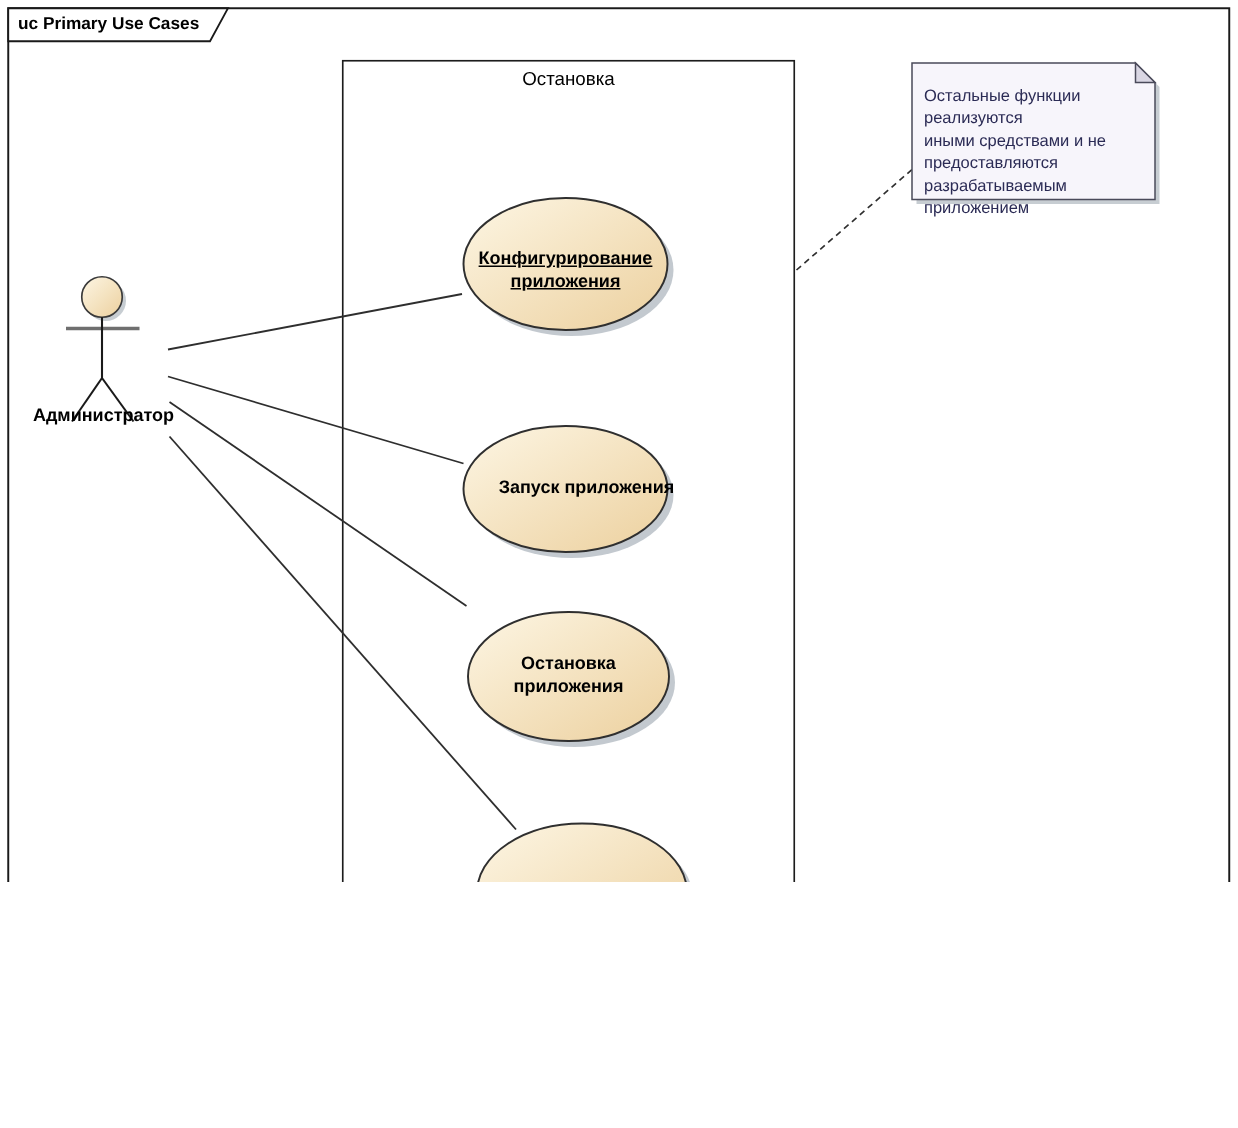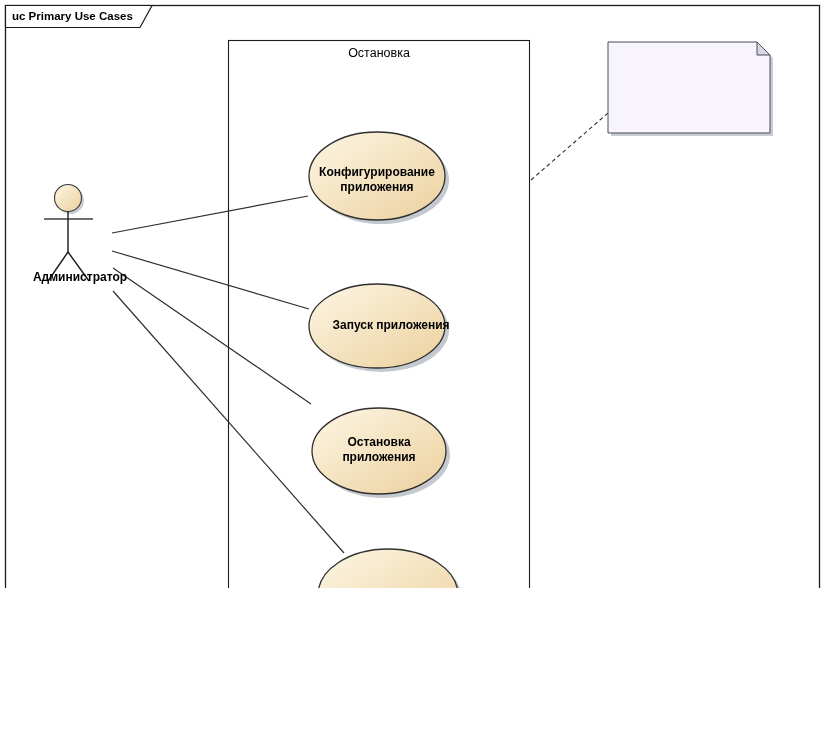--- a/index.html
+++ b/index.html
@@ -116,31 +116,37 @@
     <g>
       <ellipse cx="392" cy="599" rx="70" ry="46" fill="#b9c0c7" opacity="0.85"></ellipse>
       <ellipse cx="388" cy="595" rx="70" ry="46" fill="url(#ucGrad)" stroke="#2f2f2f" stroke-width="1.3"></ellipse>
     </g>
   </svg>
 
   <div class="lbl frame-title" style="left:12px; top:9px;">uc Primary Use Cases</div>
 
   <div class="lbl ctr boundary-label" style="left:379px; top:53px;">Остановка</div>
 
-  <div class="lbl ctr actor-label" style="left:80px; top:277px;">Администратор</div>
+  <div class="lbl ctr actor-label" style="left:69px; top:277px;">Администратор</div>
 
-  <div class="lbl ctr usecase-label" style="left:377px; top:180px;">
+  <div class="lbl ctr usecase-label" style="left:377px; top:180px;text-decoration:underline;">
     <div>Конфигурирование</div>
     <div>приложения</div>
   </div>
 
   <div class="lbl ctr usecase-label" style="left:391px; top:325px;">
     <div>Запуск приложения</div>
   </div>
 
   <div class="lbl ctr usecase-label" style="left:379px; top:450px;">
     <div>Остановка</div>
     <div>приложения</div>
   </div>
 
 
+  <div class="note-text">
+    <div>Остальные функции реализуются</div>
+    <div>иными средствами и не</div>
+    <div>предоставляются</div>
+    <div>разрабатываемым приложением</div>
+  </div>
 
 </div>
 
 </body></html>

